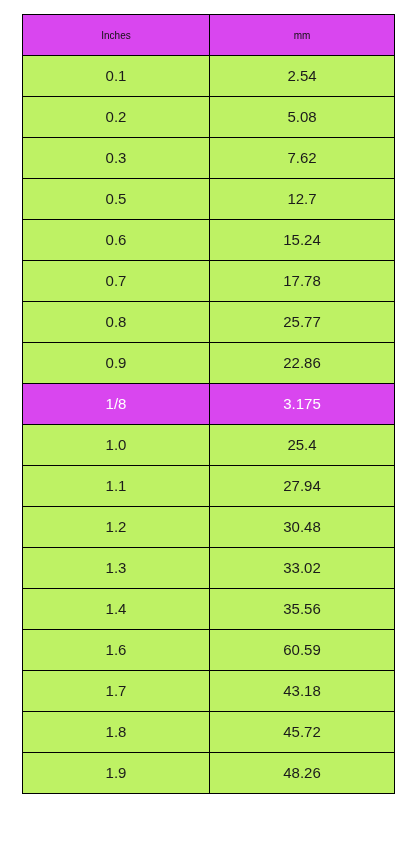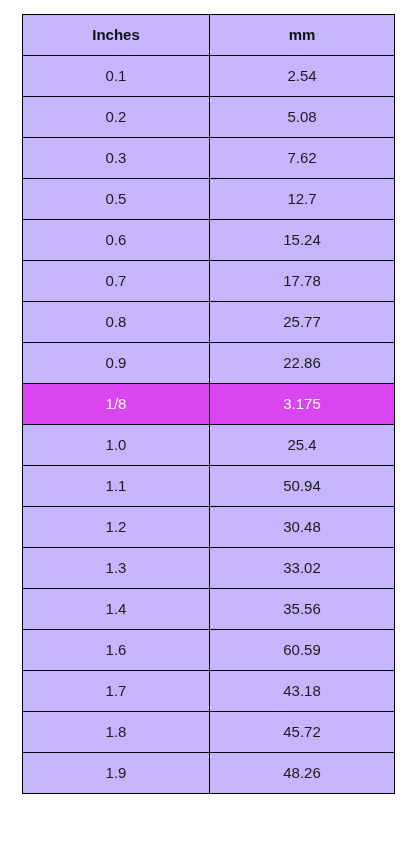--- a/index.html
+++ b/index.html
@@ -44,29 +44,29 @@
   table.conv th,
   table.conv td {
     border: 1px solid #000000;
     height: 40px;
     padding: 0 4px;
     text-align: center;
     vertical-align: middle;
     font-size: 15px;
     line-height: 1.1;
     color: #1b1b1b;
-    background: #c4b5fd;
+    background: #bef264;
     overflow: hidden;
     white-space: nowrap;
   }
 
   table.conv thead th {
-    background: #c4b5fd;
-    font-weight: bold;
-    font-size: 15px;
+    background: #d946ef;
+    font-weight: normal;
+    font-size: 10px;
     color: #111111;
     height: 40px;
   }
 
   table.conv tbody tr.highlight td {
     background: #d946ef;
     color: #ffffff;
   }
 </style>
 </head>
@@ -121,21 +121,21 @@
           <tr class="highlight">
             <td>1/8</td>
             <td>3.175</td>
           </tr>
           <tr>
             <td>1.0</td>
             <td>25.4</td>
           </tr>
           <tr>
             <td>1.1</td>
-            <td>50.94</td>
+            <td>27.94</td>
           </tr>
           <tr>
             <td>1.2</td>
             <td>30.48</td>
           </tr>
           <tr>
             <td>1.3</td>
             <td>33.02</td>
           </tr>
           <tr>

